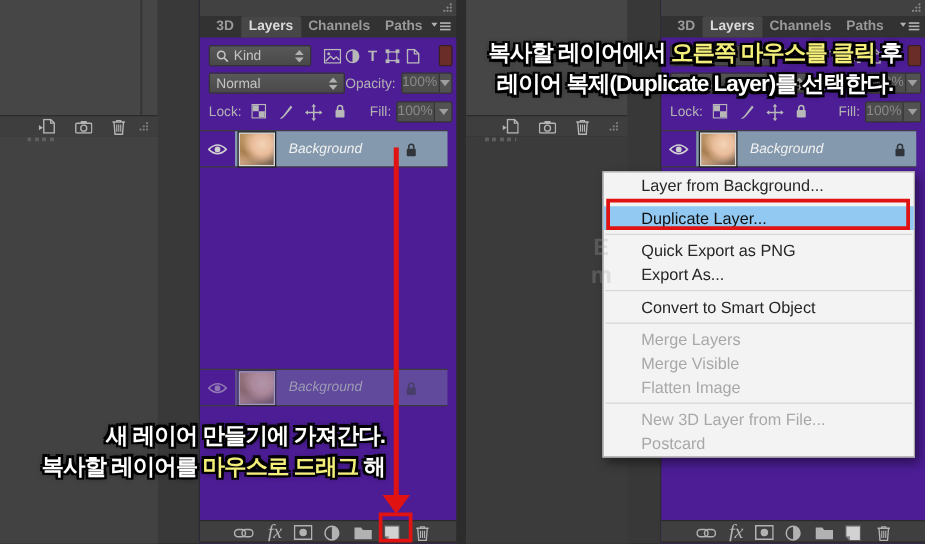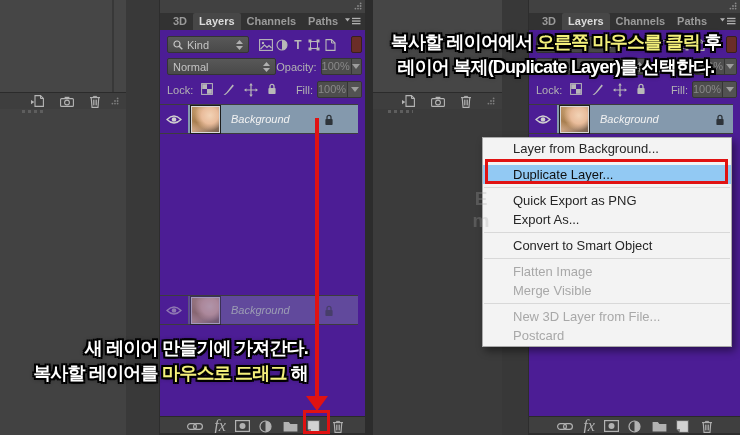--- a/index.html
+++ b/index.html
@@ -602,22 +602,23 @@
 
   <div class="ctx">
     <div class="mi">Layer from Background...</div>
     <div class="mi hl">Duplicate Layer...</div>
     <div class="msep"></div>
     <div class="mi">Quick Export as PNG</div>
     <div class="mi">Export As...</div>
     <div class="msep"></div>
     <div class="mi">Convert to Smart Object</div>
     <div class="msep"></div>
+    <div class="mi disabled">Merge Layers</div>
+    <div class="mi disabled">Merge Visible</div>
     <div class="mi disabled">Flatten Image</div>
-    <div class="mi disabled">Merge Visible</div>
     <div class="msep"></div>
     <div class="mi disabled">New 3D Layer from File...</div>
     <div class="mi disabled">Postcard</div>
   </div>
 
   <div class="red-box-menu"></div>
   <div class="red-line"></div>
   <div class="red-head"></div>
   <div class="red-box-tool"></div>
 

